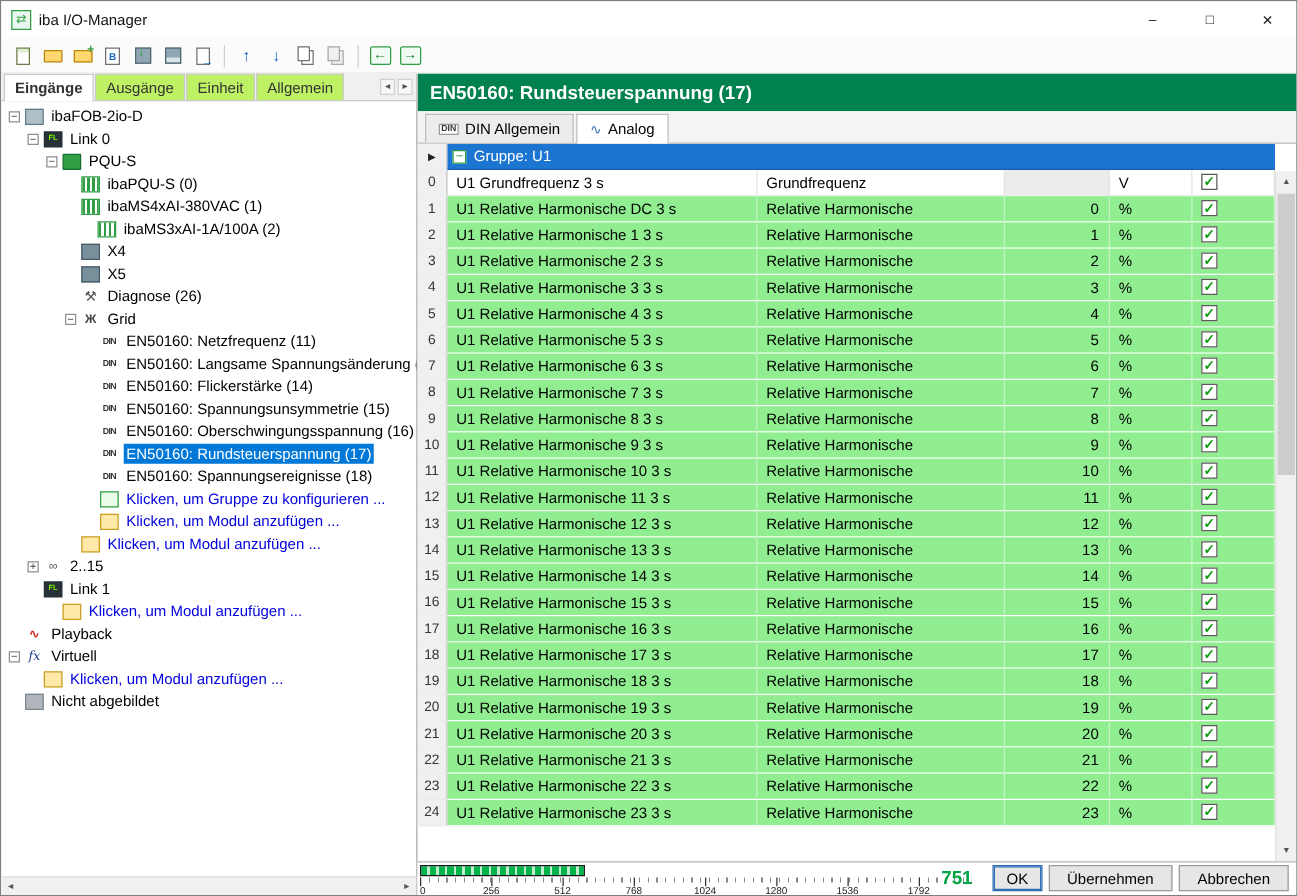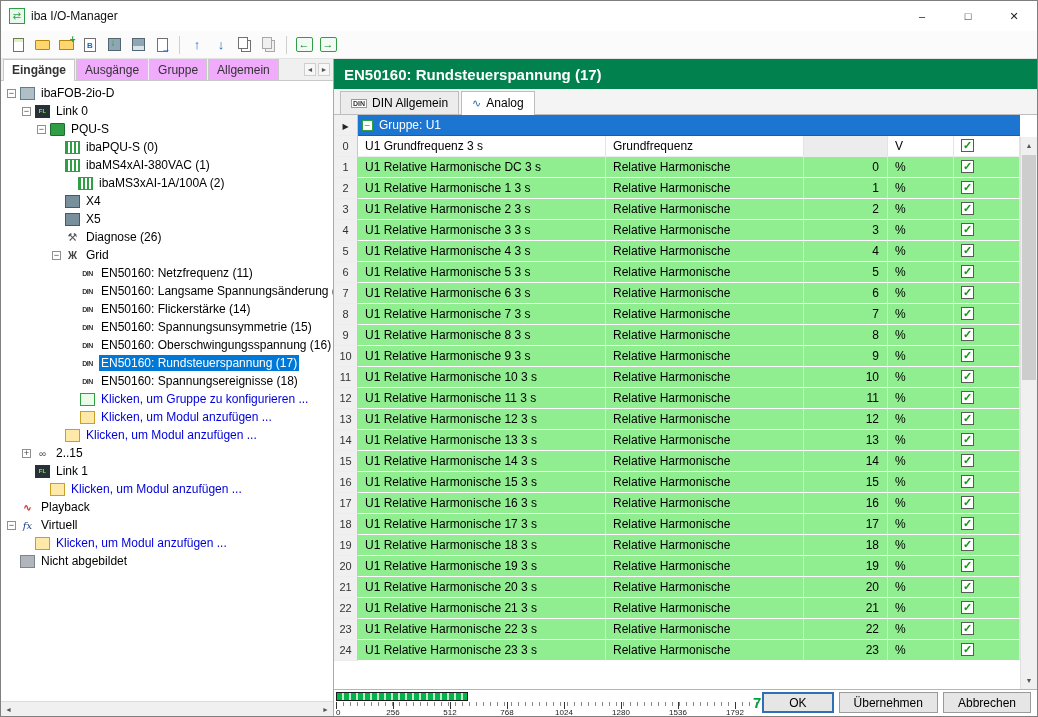--- a/index.html
+++ b/index.html
@@ -32,21 +32,21 @@
   .k-copy { width:10px; height:12px; background:#fff; border:1px solid #707070; box-shadow:3px 3px 0 -1px #fff, 3px 3px 0 0 #707070; margin:-2px 2px 2px -2px; }
   .k-copy-grey { width:10px; height:12px; background:#f0f0f0; border:1px solid #a8a8a8; box-shadow:3px 3px 0 -1px #f0f0f0, 3px 3px 0 0 #a8a8a8; margin:-2px 2px 2px -2px; }
   .k-nav { color:#0a7d2c; border:1px solid #2f9e44; width:17px; height:15px; line-height:13px; text-align:center; font-weight:bold; border-radius:2px; font-size:11px; background:#f2faf4; }
 
   
   .split { flex:1; display:flex; min-height:0; }
 
   
   .left { width:333px; flex:none; border-right:1px solid #a9a9a9; display:flex; flex-direction:column; background:#fff; position:relative; }
   .ltabs { height:22px; background:#f0f0f0; display:flex; align-items:flex-end; border-bottom:1px solid #c9c9c9; padding-left:2px; flex:none; position:relative; }
-  .ltab { padding:3px 8px; font-size:12px; background:#f0abfc; border:1px solid #c9c9c9; border-bottom:none; margin-right:1px; color:#333; }
+  .ltab { padding:3px 8px; font-size:12px; background:#bef264; border:1px solid #c9c9c9; border-bottom:none; margin-right:1px; color:#333; }
   .ltab.active { background:#fff; font-weight:bold; position:relative; top:1px; padding-bottom:4px; }
   .tabscroll { position:absolute; right:3px; top:4px; display:flex; gap:2px; }
   .tsbtn { width:12px; height:13px; font-size:7px; color:#555; border:1px solid #cfcfcf; background:#f7f7f7; display:flex; align-items:center; justify-content:center; }
   .tsbtn.sl::before { content:"◄"; } .tsbtn.sr::before { content:"►"; }
   .tree { flex:1; overflow:hidden; padding-top:3px; }
   .trow { height:18px; display:flex; align-items:center; white-space:nowrap; }
   .exp { width:9px; height:9px; border:1px solid #8f8f8f; background:#fff; font-size:9px; line-height:7px; text-align:center; color:#444; margin-right:4px; flex:none; }
   .expsp { width:11px; flex:none; margin-right:2px; }
   .ticon { min-width:15px; height:13px; margin-right:4px; display:inline-flex; align-items:center; justify-content:center; font-size:9px; flex:none; }
   .ticon.fob { background:#b0bec5; border:1px solid #607d8b; width:15px; }
@@ -107,21 +107,21 @@
   
   .footer { height:27px; border-top:1px solid #b5b5b5; position:relative; background:#fff; flex:none; }
   .pbar { position:absolute; left:2px; top:2px; width:132px; height:9px; border:1px solid #1a1a1a; background:repeating-linear-gradient(90deg,#00b44c 0 5px,#bfeccb 5px 7px); }
   .ruler { position:absolute; left:2px; top:12px; width:455px; height:15px; }
   .minor { position:absolute; left:0; top:0; width:441px; height:4px; background:repeating-linear-gradient(90deg,#888 0 1px,transparent 1px 7px); }
   .majortick { position:absolute; top:0; width:1px; height:7px; background:#333; }
   .rlabel { position:absolute; top:6px; font-size:8px; color:#222; transform:translateX(-50%); }
   .fvalue { position:absolute; left:400px; top:4px; width:44px; text-align:right; font-size:15px; font-weight:bold; color:#00a344; }
   .fbtns { position:absolute; right:6px; top:2px; display:flex; gap:5px; }
   .btn { height:21px; padding:0 14px; background:#e6e6e6; border:1px solid #9a9a9a; font-size:12px; display:flex; align-items:center; justify-content:center; }
-  .btn.ok { border:1px solid #2f6fb5; box-shadow:inset 0 0 0 1px #2f6fb5; padding:0 26px; }
+  .btn.ok { border:1px solid #2f6fb5; box-shadow:inset 0 0 0 1px #2f6fb5; padding:0 10px; }
 </style>
 </head>
 <body>
 
 <div class="window">
 
   <div class="titlebar">
     <span class="appicon">⇄</span>
     <span class="apptitle">iba I/O-Manager</span>
     <div class="wctrls">
@@ -174,21 +174,21 @@
         <span class="k-nav">→</span>
       </div>
     </div>
 
   <div class="split">
 
     <div class="left">
       <div class="ltabs">
         <div class="ltab active">Eingänge</div>
         <div class="ltab">Ausgänge</div>
-        <div class="ltab">Gruppe</div>
+        <div class="ltab">Einheit</div>
         <div class="ltab">Allgemein</div>
         <div class="tabscroll">
           <div class="tsbtn sl"></div>
           <div class="tsbtn sr"></div>
         </div>
       </div>
       <div class="tree">
           <div class="trow" style="padding-left: 6px;">
             <span class="exp">−</span>
             <span class="ticon fob"></span>

